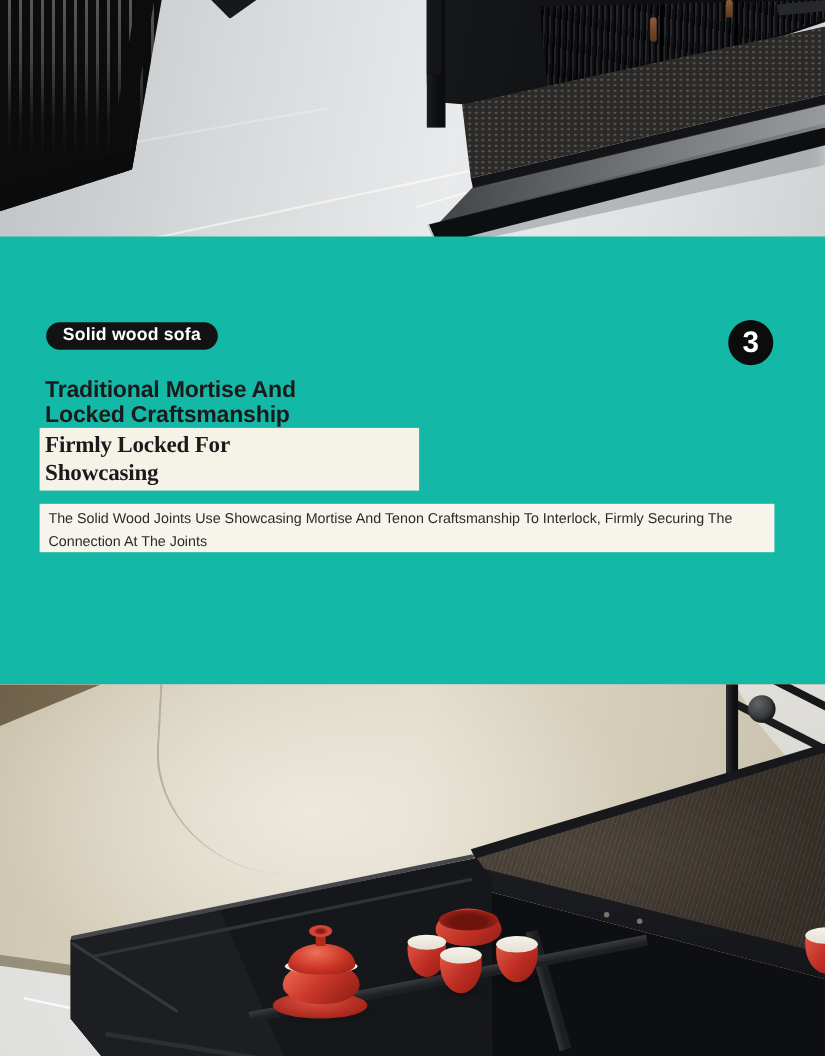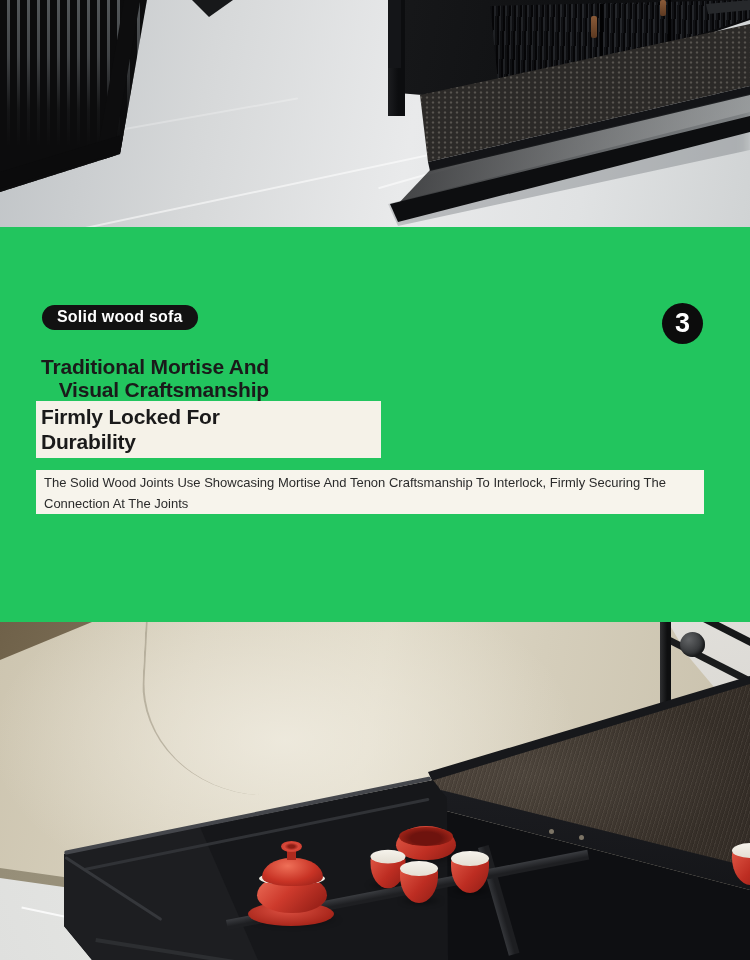--- a/index.html
+++ b/index.html
@@ -52,33 +52,33 @@
   .cab-shelf{background-color:#2c2a28;
     background-image:radial-gradient(rgba(200,195,182,.28) 1px,transparent 1.6px);background-size:6px 5px;
     clip-path:polygon(32px 95px,362px 24px,362px 86px,40px 162px);}
   .cab-shelf-edge{background:#131417;clip-path:polygon(40px 162px,362px 86px,362px 95px,42px 171px);}
   .cab-under{background:linear-gradient(100deg,rgba(22,23,25,.85),rgba(58,62,64,.35));
     clip-path:polygon(42px 170px,362px 94px,362px 118px,8px 206px);}
   .cab-rail{background:#0d0e10;clip-path:polygon(2px 204px,362px 116px,362px 132px,10px 222px);}
   .cab-rear-rail{background:#26282b;clip-path:polygon(318px 4px,362px 0,362px 10px,320px 14px);}
 
   
-  .content{position:absolute;left:0;top:227px;width:750px;height:475px;background:#22c55e;}
+  .content{position:absolute;left:0;top:215px;width:750px;height:475px;background:#14b8a6;}
   .badge{position:absolute;left:42px;top:78px;background:#121212;color:#fff;
     font-size:16px;font-weight:700;letter-spacing:.2px;padding:3px 15px 4px;border-radius:15px;}
   .step-circle{position:absolute;right:47px;top:76px;width:41px;height:41px;border-radius:50%;
     background:#0c0c0c;color:#fff;font-size:27px;font-weight:700;
     display:flex;align-items:center;justify-content:center;}
   .hl-box{position:absolute;left:36px;top:401px;width:345px;height:57px;background:#f5f2e8;}
   .hl-box.hl2{top:174px;}
   .para-band{position:absolute;left:36px;top:243px;width:668px;height:44px;background:#f7f4ec;}
   .heading{position:absolute;margin:0;color:#1a1a1a;font-weight:700;font-size:21px;letter-spacing:-.2px;}
   .heading .hline{display:block;}
-  .heading-1{left:41px;top:129px;line-height:22.5px;text-align:right;}
-  .heading-2{left:41px;top:177px;line-height:25px;}
+  .heading-1{left:41px;top:129px;line-height:22.5px;}
+  .heading-2{left:41px;top:177px;line-height:25px;font-family:Liberation Serif, serif;}
   .para{position:absolute;margin:0;color:#2b2b2b;font-size:13px;line-height:1.62;}
   .para-1{left:44px;top:245px;width:670px;}
   .para-2{left:48px;top:299px;width:660px;}
 
   
   .photo-bottom{position:absolute;left:0;top:622px;width:750px;height:338px;overflow:hidden;
     background:linear-gradient(100deg,#cdc5b0 0%,#d9d2bf 25%,#e0dac8 48%,#d5cebb 68%,#c7bfaa 100%);}
   .photo-bottom .abs{position:absolute;inset:0;}
   .bp-sheen{background:radial-gradient(ellipse 420px 240px at 38% 35%,rgba(241,237,226,.8),rgba(241,237,226,0) 70%);}
   .bp-wedge{background:linear-gradient(115deg,#6f6149,#a2937596 80%);clip-path:polygon(0 0,92px 0,0 38px);}
@@ -194,25 +194,25 @@
 
   <section class="content">
     <div class="hl-box hl2"></div>
     <div class="para-band"></div>
 
     <div class="badge">Solid wood sofa</div>
     <div class="step-circle">3</div>
 
     <h2 class="heading heading-1">
       <span class="hline">Traditional Mortise And</span>
-      <span class="hline">Visual Craftsmanship</span>
+      <span class="hline">Locked Craftsmanship</span>
     </h2>
     <h2 class="heading heading-2">
       <span class="hline">Firmly Locked For</span>
-      <span class="hline">Durability</span>
+      <span class="hline">Showcasing</span>
     </h2>
 
     <p class="para para-1">The Solid Wood Joints Use Showcasing Mortise And Tenon Craftsmanship To Interlock, Firmly Securing The Connection At The Joints</p>
   </section>
 
   <section class="photo-bottom" aria-label="Beige leather sofa beside a black tea table with dark walnut sliding top, open tray compartments and red porcelain tea set">
     <div class="abs bp-sheen"></div>
     <div class="abs bp-wedge"></div>
     <div class="bp-seam"></div>
     <div class="abs bp-sofa-shadow"></div>

